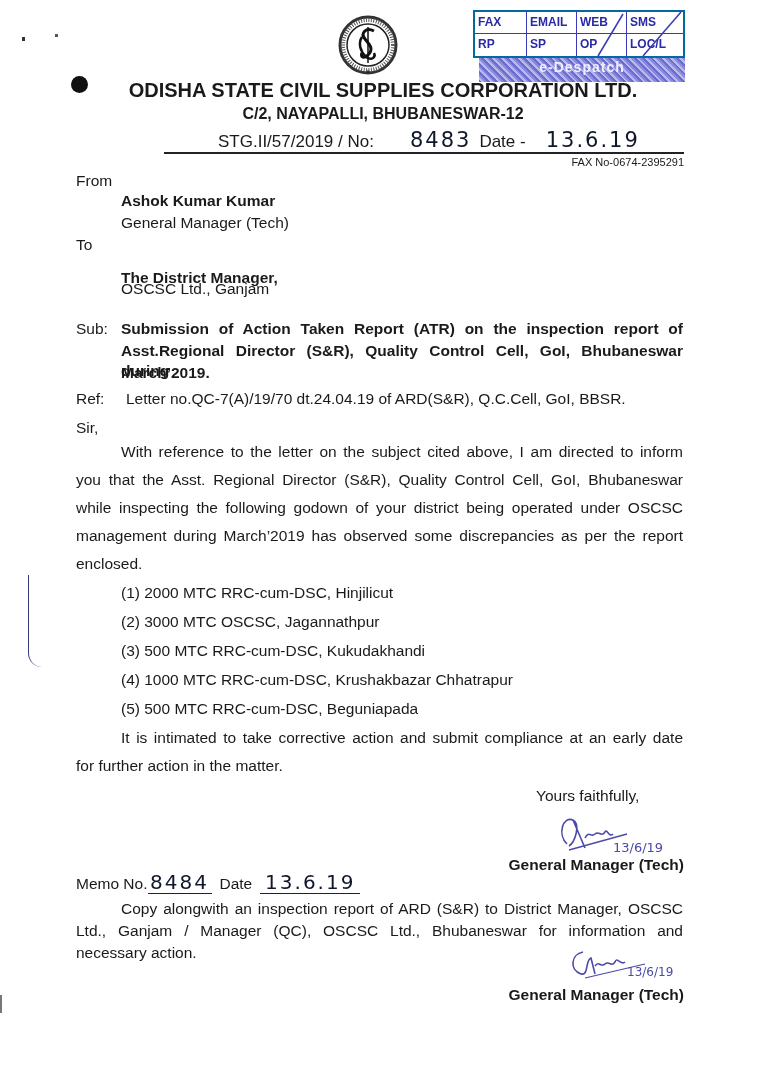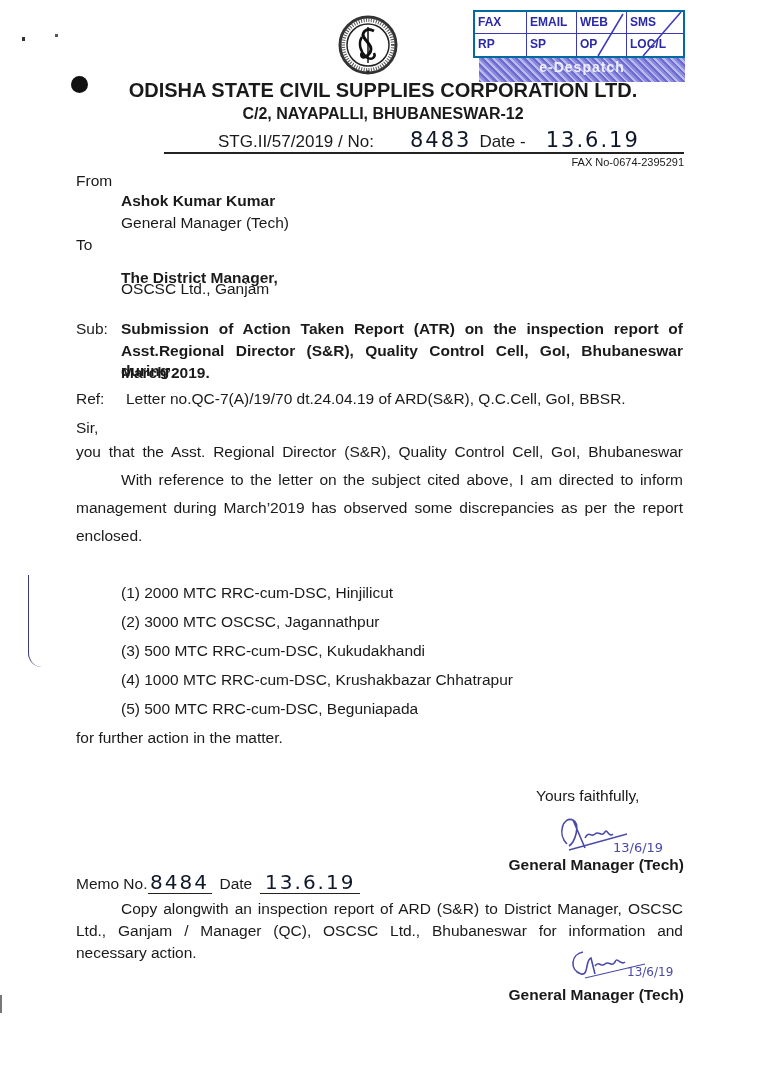--- a/index.html
+++ b/index.html
@@ -137,36 +137,38 @@
 <div class="abs txt bold" id="sub-text">
   <span class="ln">Submission of Action Taken Report (ATR) on the inspection report of</span>
   <span class="ln">Asst.Regional Director (S&amp;R), Quality Control Cell, GoI, Bhubaneswar during</span>
   <span class="ln last">March’2019.</span>
 </div>
 <div class="abs txt" id="ref-label">Ref:</div>
 <div class="abs txt" id="ref-text">Letter no.QC-7(A)/19/70 dt.24.04.19 of ARD(S&amp;R), Q.C.Cell, GoI, BBSR.</div>
 
 <div class="abs txt" id="sir">Sir,</div>
 <div class="abs" id="para1">
+  <span class="ln first">With reference to the letter on the subject cited above, I am directed to inform</span>
   <span class="ln">you that the Asst. Regional Director (S&amp;R), Quality Control Cell, GoI, Bhubaneswar</span>
-  <span class="ln first">With reference to the letter on the subject cited above, I am directed to inform</span>
+  <span class="ln">while inspecting the following godown of your district being operated under OSCSC</span>
   <span class="ln">management during March’2019 has observed some discrepancies as per the report</span>
   <span class="ln last">enclosed.</span>
 </div>
 
 <div class="abs" id="margin-bracket"></div>
 <div class="abs txt" id="godowns">
   <div class="item">(1) 2000 MTC RRC-cum-DSC, Hinjilicut</div>
   <div class="item">(2) 3000 MTC OSCSC, Jagannathpur</div>
   <div class="item">(3) 500 MTC RRC-cum-DSC, Kukudakhandi</div>
   <div class="item">(4) 1000 MTC RRC-cum-DSC, Krushakbazar Chhatrapur</div>
   <div class="item">(5) 500 MTC RRC-cum-DSC, Beguniapada</div>
 </div>
 
 <div class="abs txt" id="para2">
+  <span class="ln first">It is intimated to take corrective action and submit compliance at an early date</span>
   <span class="ln">for further action in the matter.</span>
 </div>
 
 <div class="abs txt" id="closing">Yours faithfully,</div>
 
 <svg class="abs" id="sig1" viewBox="0 0 110 50">
   <path d="M12 36 C2 26 8 8 18 12 C26 16 20 34 14 38 M18 12 L30 40 M30 30 C34 22 36 30 40 26 C44 22 46 30 50 24 C52 20 54 30 58 26" fill="none" stroke="#4a4aa8" stroke-width="1.6"></path>
   <line x1="14" y1="42" x2="72" y2="26" stroke="#4a4aa8" stroke-width="1.4"></line>
   <text x="58" y="44" font-size="13" fill="#4a4aa8" font-family="DejaVu Sans, sans-serif">13/6/19</text>
 </svg>

